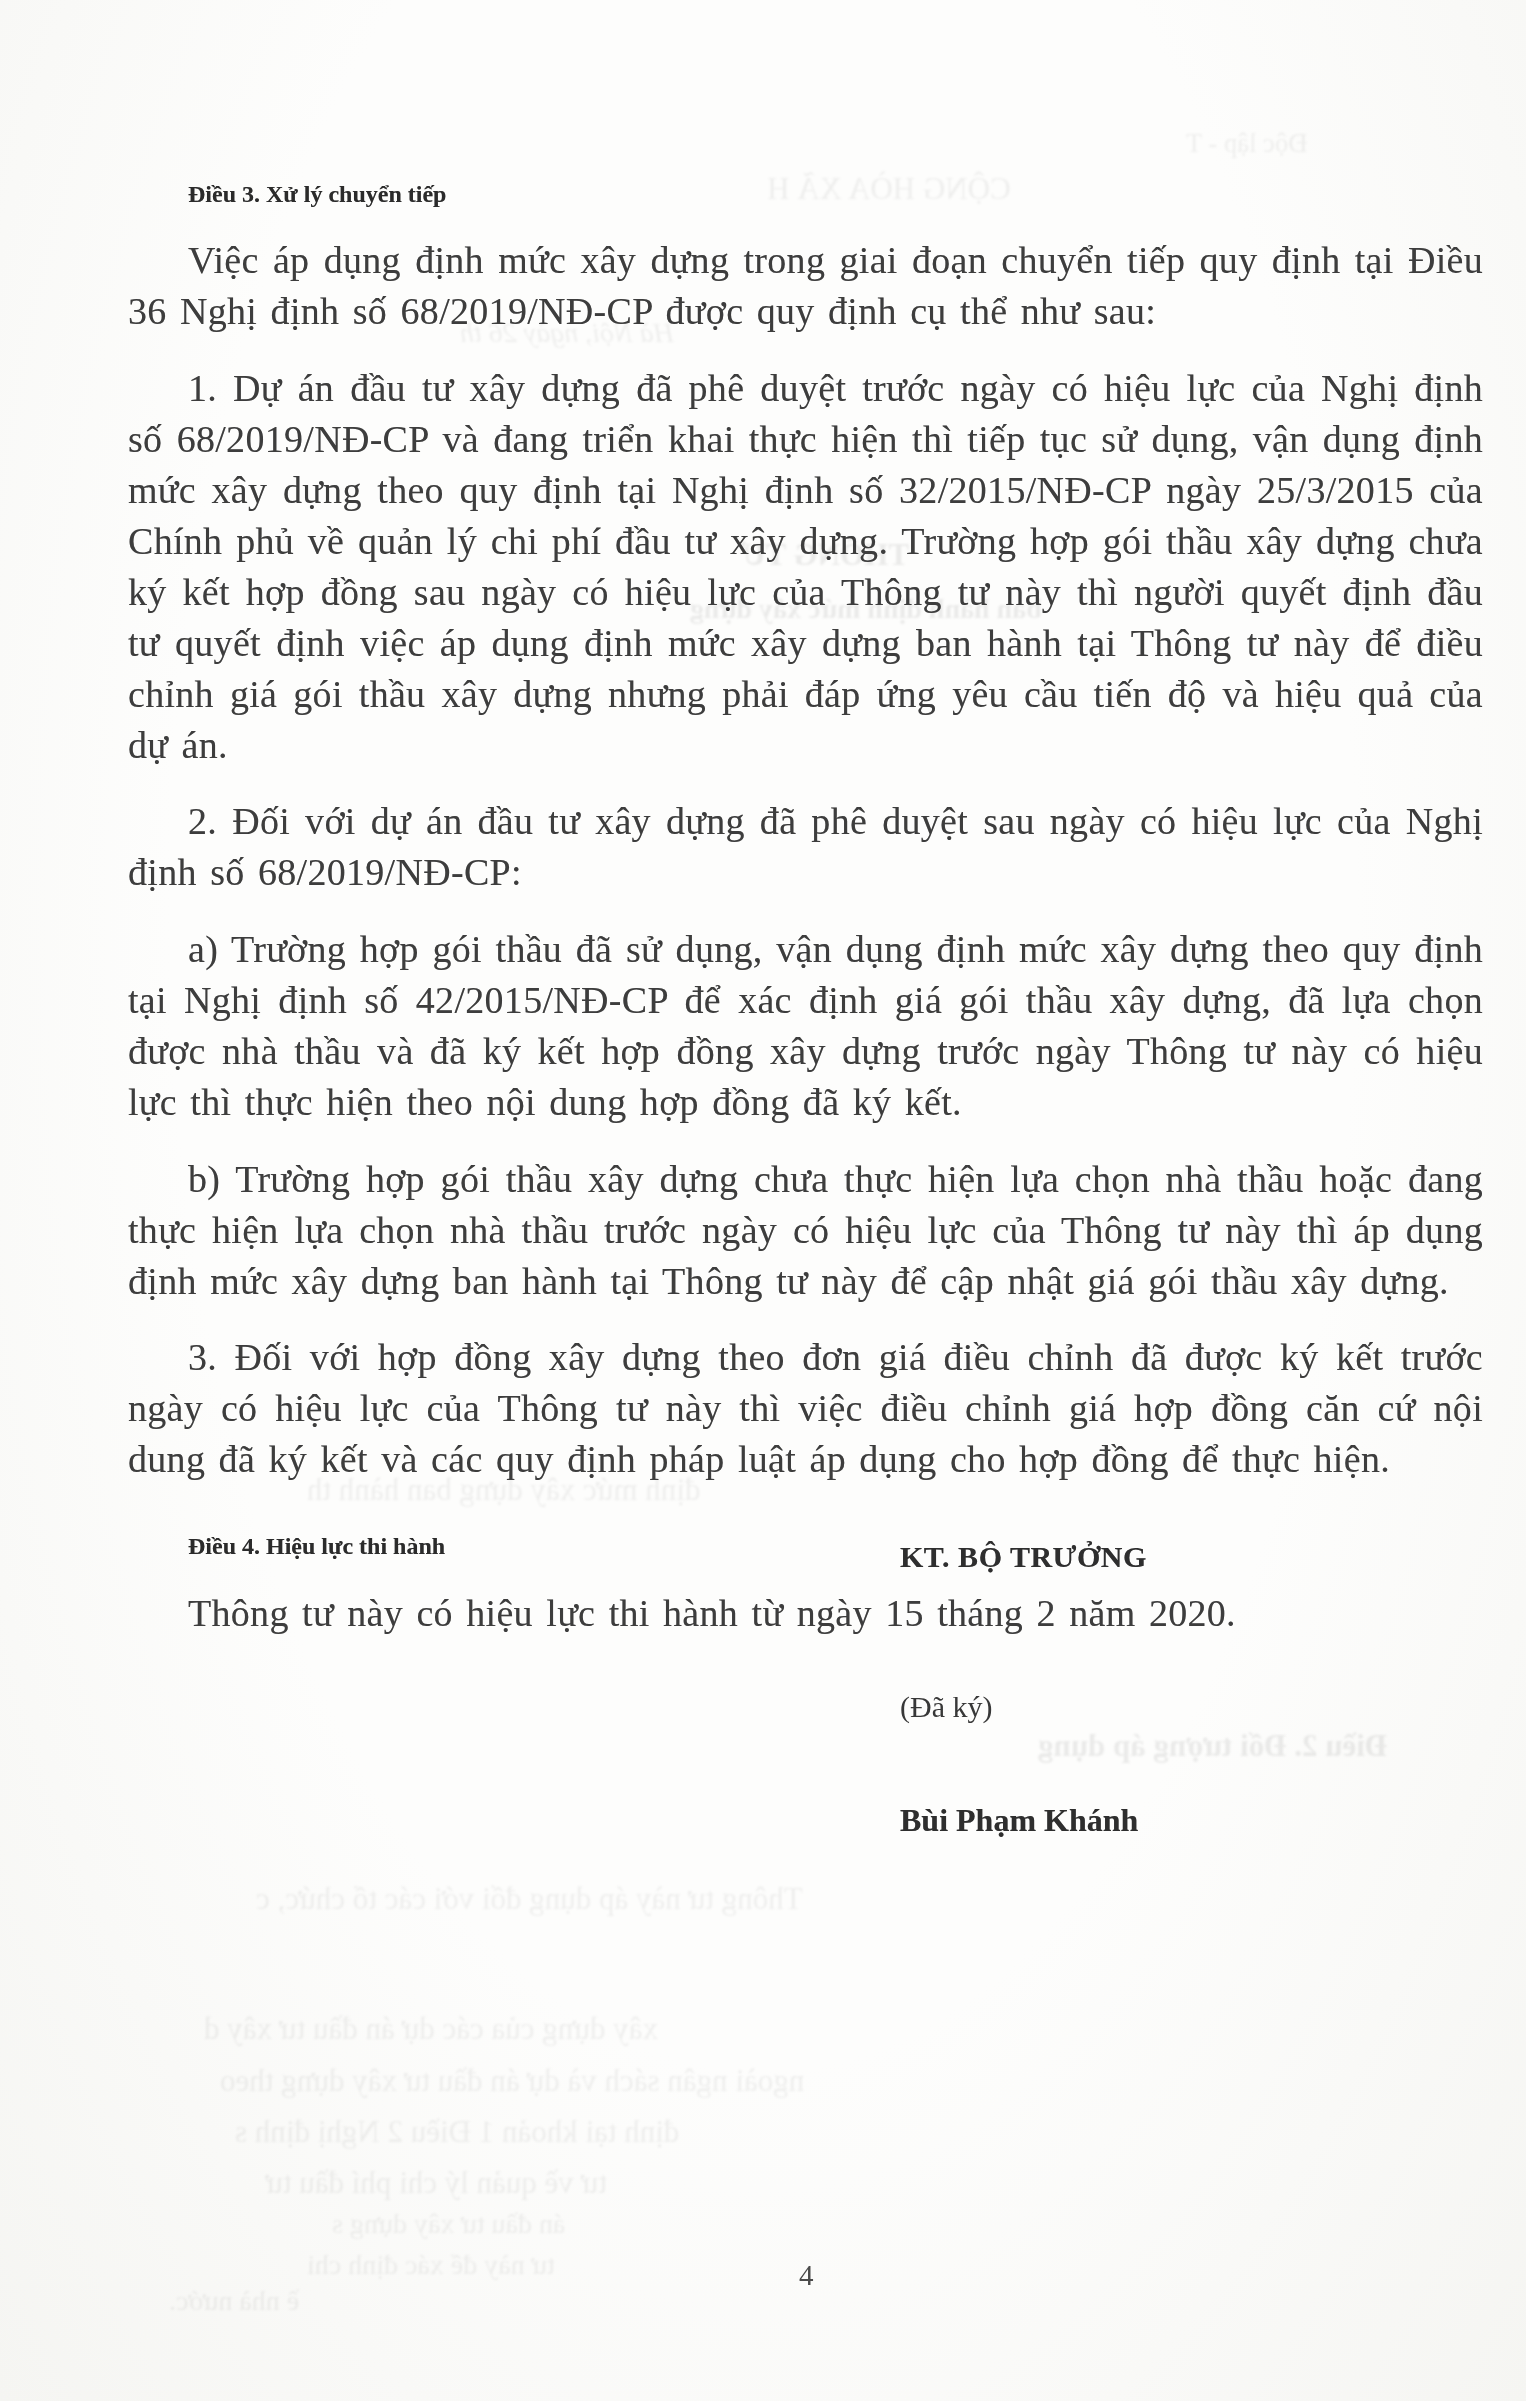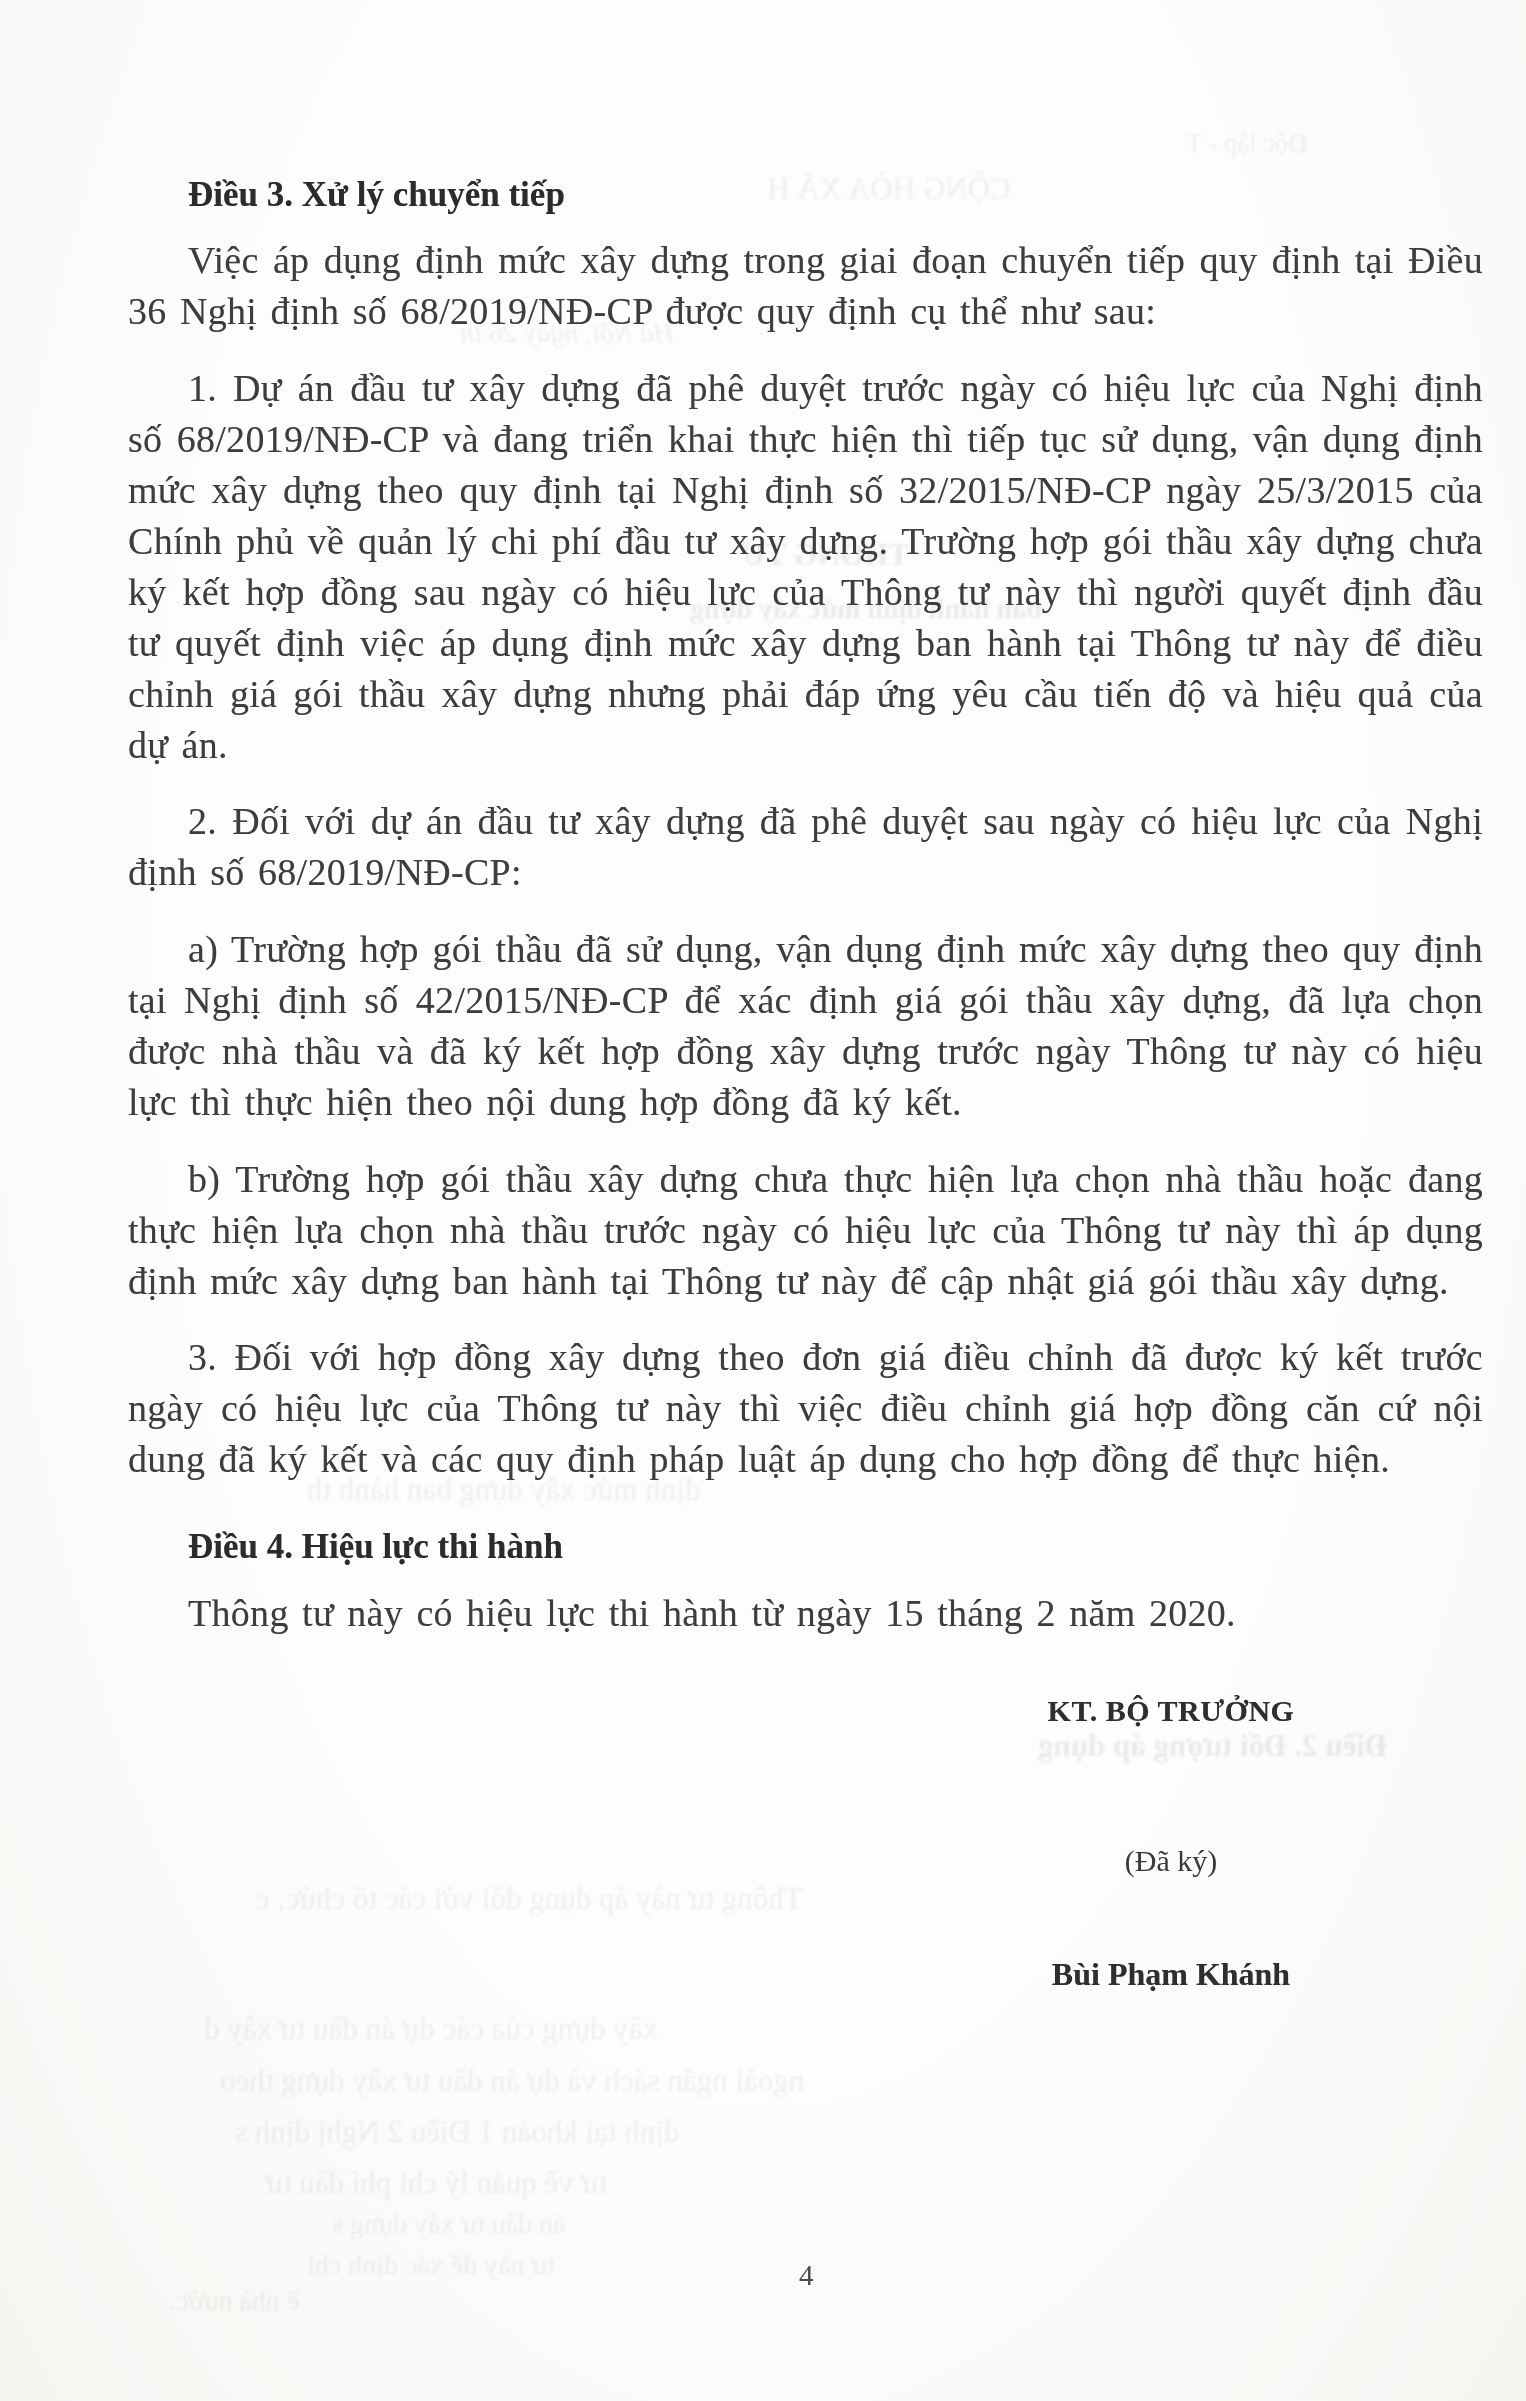--- a/index.html
+++ b/index.html
@@ -22,36 +22,35 @@
     font-size: 38px;
     line-height: 51px;
     text-align: justify;
     text-indent: 60px;
     margin: 0 0 25.6px 0;
     word-spacing: 3.6px;
     letter-spacing: 0.3px;
     text-shadow: 0 0 0.5px rgba(50,50,50,0.35);
   }
   .heading {
-    font-size: 35px;
+    font-size: 24px;
     line-height: 51px;
     font-weight: bold;
     color: #2b2b2b;
     text-indent: 60px;
     margin: 0 0 15.3px 0;
     text-shadow: 0 0 0.5px rgba(30,30,30,0.4);
   }
   .heading-4 { margin-top: 17px; }
   .clause-3 { margin-bottom: 36px; }
   .signature {
     position: absolute;
     left: 900px;
-    top: 1694px;
+    top: 1540px;
     width: 542px;
-    text-align: center;
   }
   .sig-authority, .sig-title {
     font-size: 30px;
     font-weight: bold;
     color: #2e2e2e;
     line-height: 34px;
     letter-spacing: 0.5px;
     text-shadow: 0 0 0.5px rgba(30,30,30,0.4);
   }
   .sig-title { margin-top: 24.5px; }

